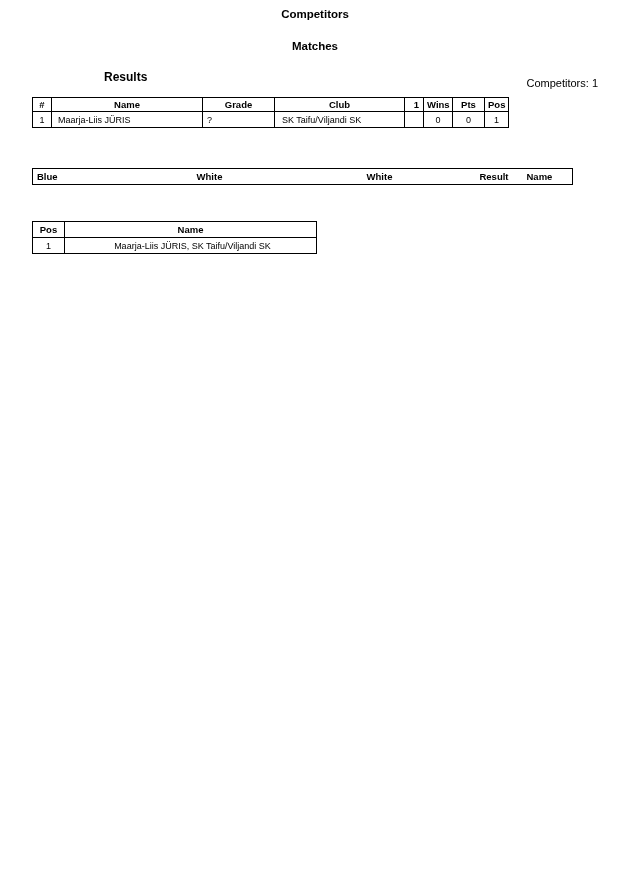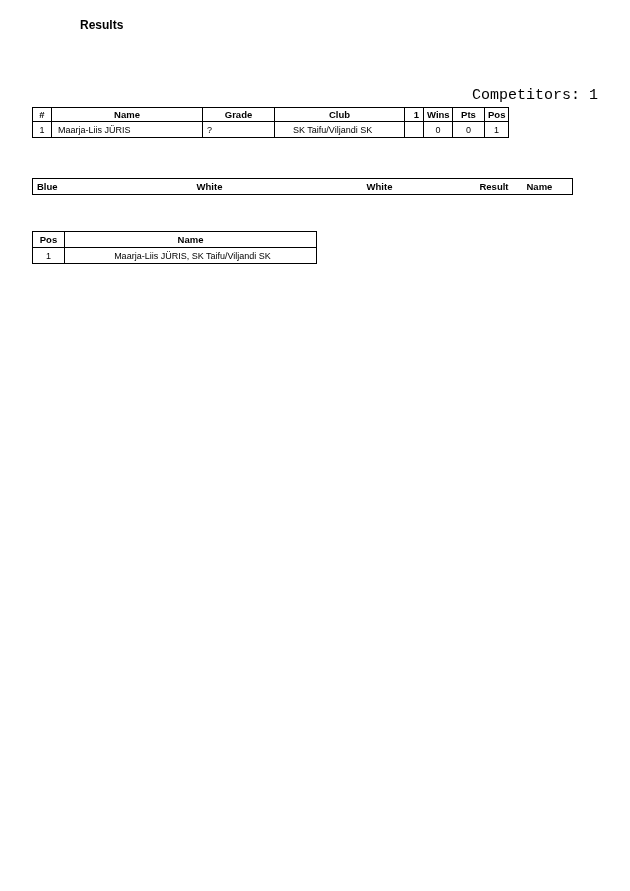--- a/index.html
+++ b/index.html
@@ -43,32 +43,31 @@
   }
   .section-heading.competitors-heading {
     margin-top: 8px;
   }
   .section-heading.matches-heading {
     margin-top: 20px;
   }
   .section-heading.results-heading {
     margin-top: 18px;
     text-align: left;
-    padding-left: 80px;
+    padding-left: 104px;
     font-size: 12px;
   }
 
   
   .competitors-count {
     position: absolute;
     right: 32px;
     top: 69px;
-    font-size: 15px;
+    font-size: 11px;
     text-align: right;
-    font-family: Liberation Mono, monospace;
   }
 
   
   table {
     border-collapse: collapse;
     font-size: 9px;
   }
   td, th {
     border: 1px solid #000000;
     padding: 1px 3px;
@@ -103,21 +102,21 @@
   table.competitors .col-pos    { width: 24px;  text-align: center; }
 
   table.competitors thead th.col-name,
   table.competitors thead th.col-grade,
   table.competitors thead th.col-club { text-align: center; }
   table.competitors thead th.col-r1 { text-align: right; padding-right: 4px; }
 
   table.competitors tbody td.col-num  { text-align: center; }
   table.competitors tbody td.col-name { text-align: left; padding-left: 6px; }
   table.competitors tbody td.col-grade{ text-align: left; padding-left: 4px; }
-  table.competitors tbody td.col-club { text-align: left; padding-left: 18px; }
+  table.competitors tbody td.col-club { text-align: left; padding-left: 7px; }
   table.competitors tbody td.col-r1   { text-align: center; }
   table.competitors tbody td.col-wins,
   table.competitors tbody td.col-pts,
   table.competitors tbody td.col-pos  { text-align: center; }
   table.competitors tbody td { height: 16px; }
 
   
   .matches-wrap {
     position: absolute;
     left: 32px;
@@ -154,20 +153,21 @@
   table.results tbody td.col-name { text-align: center; padding-left: 7px; }
   table.results tbody td { height: 16px; }
   table.results thead th { height: 16px; }
 </style>
 </head>
 <body>
 
 <div class="page">
 
 
+  <div class="section-heading competitors-heading">Competitors</div>
 
   <div class="competitors-count">Competitors: 1</div>
 
   <div class="competitors-wrap">
     <table class="competitors">
       <thead>
         <tr>
           <th class="col-num">#</th>
           <th class="col-name">Name</th>
           <th class="col-grade">Grade</th>
@@ -186,20 +186,21 @@
           <td class="col-club">SK Taifu/Viljandi SK</td>
           <td class="col-r1"></td>
           <td class="col-wins">0</td>
           <td class="col-pts">0</td>
           <td class="col-pos">1</td>
         </tr>
       </tbody>
     </table>
   </div>
 
+  <div class="section-heading matches-heading">Matches</div>
 
   <div class="matches-wrap">
     <table class="matches">
       <thead>
         <tr>
           <th class="col-match">Blue</th>
           <th class="col-white">White</th>
           <th class="col-blue">White</th>
           <th class="col-result">Result</th>
           <th class="col-time">Name</th>

